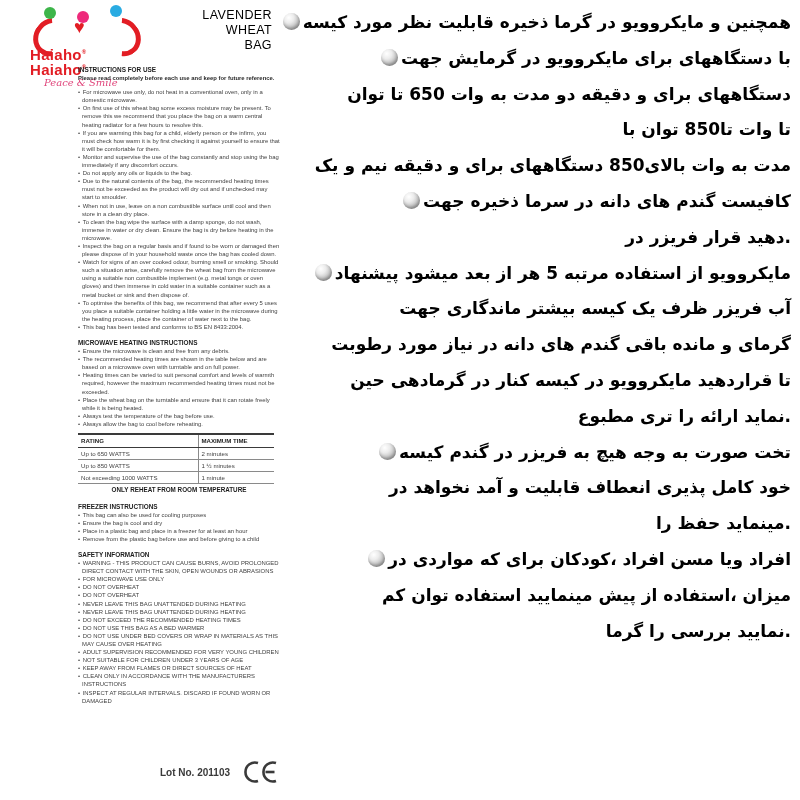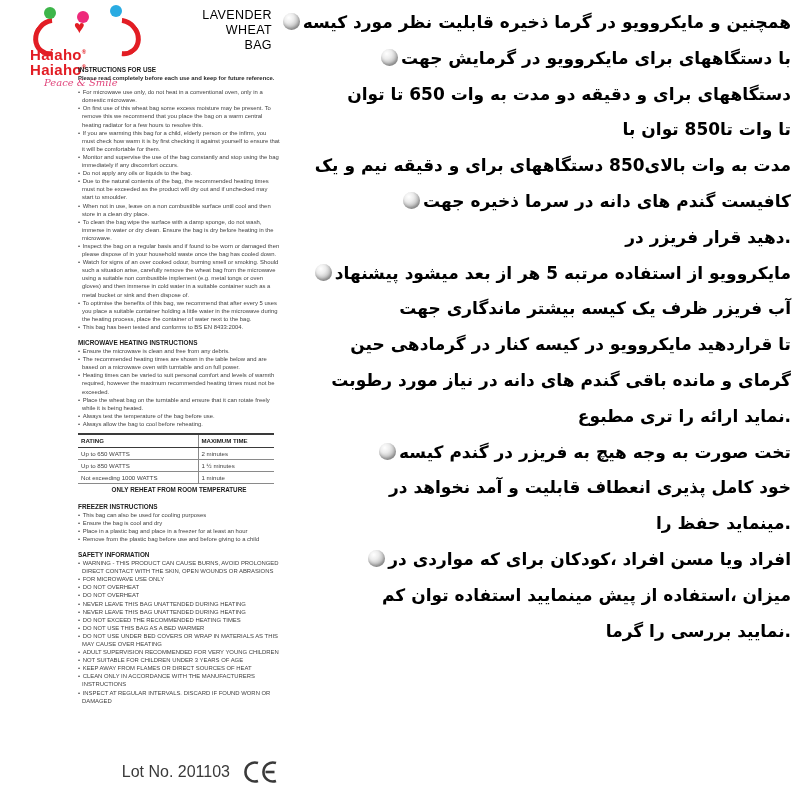--- a/index.html
+++ b/index.html
@@ -38,21 +38,21 @@
   table.heat{width:196px;border-collapse:collapse;margin:5px 0 2px 0;color:#3f3f3f;font-size:6.1px;}
   table.heat th{font-weight:bold;color:#1c1c1c;text-align:left;
       border-top:2px solid #3a3a3a;border-bottom:1.4px solid #3a3a3a;padding:2px 3px;}
   table.heat td{border-bottom:1px solid #8a8a8a;padding:1.5px 3px;}
   table.heat th+th, table.heat td+td{border-left:1px solid #8a8a8a;}
   .tablefoot{font-weight:bold;text-align:center;font-size:6.3px;color:#1c1c1c;margin-top:1px;}
 
   
   .lotrow{position:absolute;left:78px;top:760px;width:200px;display:flex;
           justify-content:flex-end;align-items:center;gap:14px;}
-  .lottext{font-weight:normal;color:#3a3a3a;font-size:16px;}
+  .lottext{font-weight:bold;color:#3a3a3a;font-size:10px;}
 
   
   .facol{position:absolute;right:9px;top:5px;text-align:right;color:#000;}
   .fa-line{white-space:nowrap;line-height:35.8px;font-size:17px;font-weight:bold;
            font-family:"DejaVu Sans","Liberation Sans",sans-serif;}
   .fa-head{font-size:20.5px;}
   .tok{unicode-bidi:isolate;direction:ltr;}
   .ball{display:inline-block;width:17px;height:17px;border-radius:50%;
         background:radial-gradient(circle at 34% 28%,#ffffff 0%,#ececec 30%,#c2c2c2 62%,#949494 100%);
         box-shadow:inset -1px -2px 3px rgba(0,0,0,.25);vertical-align:-2px;margin-right:3px;}
@@ -175,22 +175,22 @@
 <div class="facol" id="facol">
     <div class="fa-line" dir="ltr"><span class="ball"></span><span class="tok">کیسه</span> <span class="tok">مورد</span> <span class="tok">نظر</span> <span class="tok">قابلیت</span> <span class="tok">ذخیره</span> <span class="tok">گرما</span> <span class="tok">در</span> <span class="tok">مایکروویو</span> <span class="tok">و</span> <span class="tok">همچنین</span> </div>
     <div class="fa-line" dir="ltr"><span class="ball"></span><span class="tok">جهت</span> <span class="tok">گرمایش</span> <span class="tok">در</span> <span class="tok">مایکروویو</span> <span class="tok">برای</span> <span class="tok">دستگاههای</span> <span class="tok">با</span> </div>
     <div class="fa-line" dir="ltr"><span class="tok">توان</span> <span class="tok">تا</span> <span class="tok">650</span> <span class="tok">وات</span> <span class="tok">به</span> <span class="tok">مدت</span> <span class="tok">دو</span> <span class="tok">دقیقه</span> <span class="tok">و</span> <span class="tok">برای</span> <span class="tok">دستگاههای</span> </div>
     <div class="fa-line" dir="ltr"><span class="tok">با</span> <span class="tok">توان</span> <span class="tok">تا850</span> <span class="tok">وات</span> <span class="tok">تا</span> </div>
     <div class="fa-line" dir="ltr"><span class="tok">یک</span> <span class="tok">و</span> <span class="tok">نیم</span> <span class="tok">دقیقه</span> <span class="tok">و</span> <span class="tok">برای</span> <span class="tok">دستگاههای</span> <span class="tok">بالای850</span> <span class="tok">وات</span> <span class="tok">به</span> <span class="tok">مدت</span> </div>
     <div class="fa-line" dir="ltr"><span class="ball"></span><span class="tok">جهت</span> <span class="tok">ذخیره</span> <span class="tok">سرما</span> <span class="tok">در</span> <span class="tok">دانه</span> <span class="tok">های</span> <span class="tok">گندم</span> <span class="tok">کافیست</span> </div>
     <div class="fa-line" dir="ltr"><span class="tok">در</span> <span class="tok">فریزر</span> <span class="tok">قرار</span> <span class="tok">دهید.</span> </div>
     <div class="fa-line" dir="ltr"><span class="ball"></span><span class="tok">پیشنهاد</span> <span class="tok">میشود</span> <span class="tok">بعد</span> <span class="tok">از</span> <span class="tok">هر</span> <span class="tok">5</span> <span class="tok">مرتبه</span> <span class="tok">استفاده</span> <span class="tok">از</span> <span class="tok">مایکروویو</span> </div>
     <div class="fa-line" dir="ltr"><span class="tok">جهت</span> <span class="tok">ماندگاری</span> <span class="tok">بیشتر</span> <span class="tok">کیسه</span> <span class="tok">یک</span> <span class="tok">ظرف</span> <span class="tok">فریزر</span> <span class="tok">آب</span> </div>
+    <div class="fa-line" dir="ltr"><span class="tok">رطوبت</span> <span class="tok">مورد</span> <span class="tok">نیاز</span> <span class="tok">در</span> <span class="tok">دانه</span> <span class="tok">های</span> <span class="tok">گندم</span> <span class="tok">باقی</span> <span class="tok">مانده</span> <span class="tok">و</span> <span class="tok">گرمای</span> </div>
     <div class="fa-line" dir="ltr"><span class="tok">حین</span> <span class="tok">گرمادهی</span> <span class="tok">در</span> <span class="tok">کنار</span> <span class="tok">کیسه</span> <span class="tok">در</span> <span class="tok">مایکروویو</span> <span class="tok">قراردهید</span> <span class="tok">تا</span> </div>
-    <div class="fa-line" dir="ltr"><span class="tok">رطوبت</span> <span class="tok">مورد</span> <span class="tok">نیاز</span> <span class="tok">در</span> <span class="tok">دانه</span> <span class="tok">های</span> <span class="tok">گندم</span> <span class="tok">باقی</span> <span class="tok">مانده</span> <span class="tok">و</span> <span class="tok">گرمای</span> </div>
     <div class="fa-line" dir="ltr"><span class="tok">مطبوع</span> <span class="tok">تری</span> <span class="tok">را</span> <span class="tok">ارائه</span> <span class="tok">نماید.</span> </div>
     <div class="fa-line" dir="ltr"><span class="ball"></span><span class="tok">کیسه</span> <span class="tok">گندم</span> <span class="tok">در</span> <span class="tok">فریزر</span> <span class="tok">به</span> <span class="tok">هیچ</span> <span class="tok">وجه</span> <span class="tok">به</span> <span class="tok">صورت</span> <span class="tok">تخت</span> </div>
     <div class="fa-line" dir="ltr"><span class="tok">در</span> <span class="tok">نخواهد</span> <span class="tok">آمد</span> <span class="tok">و</span> <span class="tok">قابلیت</span> <span class="tok">انعطاف</span> <span class="tok">پذیری</span> <span class="tok">کامل</span> <span class="tok">خود</span> </div>
     <div class="fa-line" dir="ltr"><span class="tok">را</span> <span class="tok">حفظ</span> <span class="tok">مینماید.</span> </div>
     <div class="fa-line" dir="ltr"><span class="ball"></span><span class="tok">در</span> <span class="tok">مواردی</span> <span class="tok">که</span> <span class="tok">برای</span> <span class="tok">کودکان،</span> <span class="tok">افراد</span> <span class="tok">مسن</span> <span class="tok">ویا</span> <span class="tok">افراد</span> </div>
     <div class="fa-line" dir="ltr"><span class="tok">کم</span> <span class="tok">توان</span> <span class="tok">استفاده</span> <span class="tok">مینمایید</span> <span class="tok">پیش</span> <span class="tok">از</span> <span class="tok">استفاده،</span> <span class="tok">میزان</span> </div>
     <div class="fa-line" dir="ltr"><span class="tok">گرما</span> <span class="tok">را</span> <span class="tok">بررسی</span> <span class="tok">نمایید.</span> </div>
   </div>
 
 </body></html>

